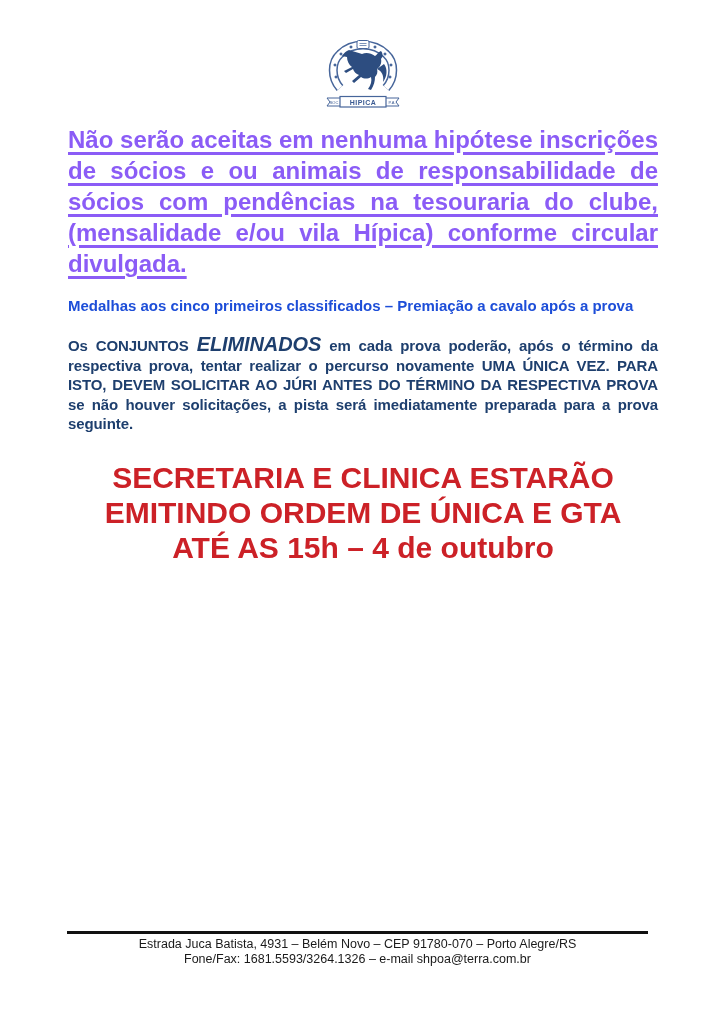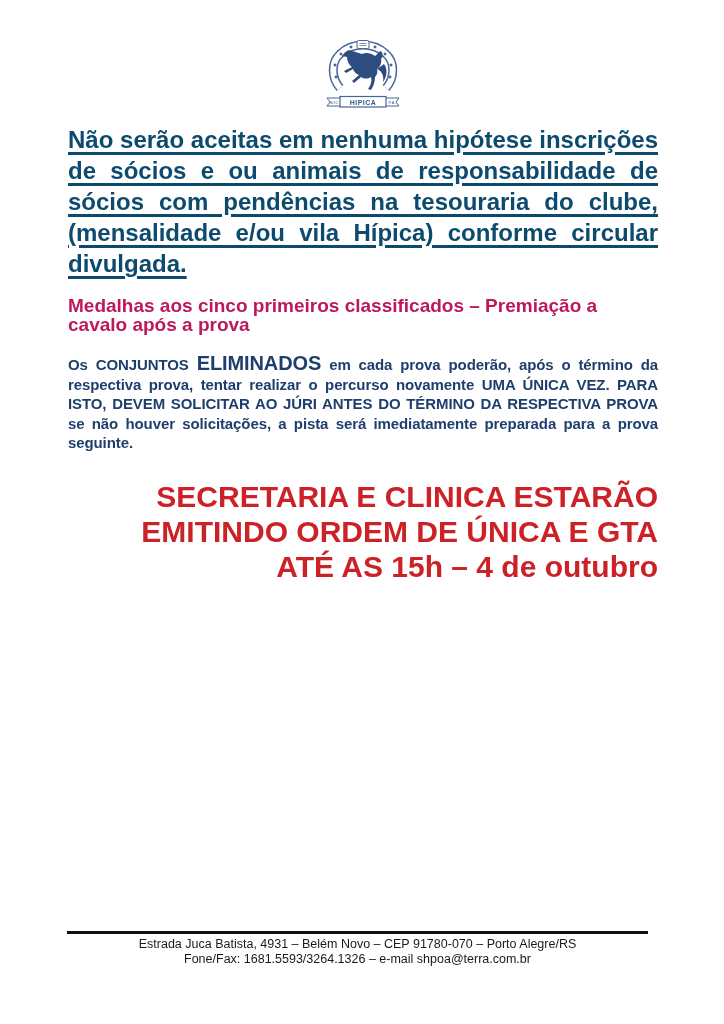--- a/index.html
+++ b/index.html
@@ -9,46 +9,46 @@
     margin:0 auto;
     background:#ffffff;
     font-family:"Liberation Sans",sans-serif;
     overflow:hidden;
   }
   .content{padding:0 66px 0 68px;}
   .logo-wrap{width:80px;margin:40px auto 0;}
   .notice{
     margin:10px 0 17px;
     font-size:24px;line-height:31px;font-weight:bold;
-    color:#0c4a6e;
+    color:#8b5cf6;
     text-align:justify;
     text-decoration:underline;
     text-decoration-thickness:3px;
     text-underline-offset:4px;
   }
   .medals{
     margin:17px 0 0;
-    font-size:19px;line-height:19px;font-weight:bold;
-    color:#be185d;
+    font-size:15px;line-height:19px;font-weight:bold;
+    color:#1d4ed8;
   }
   .rules{
     margin:20px 0 0;
     font-size:15px;line-height:19.5px;font-weight:bold;
     color:#1e3f6e;
     text-align:justify;
     letter-spacing:-0.1px;
   }
-  .rules .elim{font-size:20px;}
+  .rules .elim{font-size:20px;font-style:italic;}
   .rules .u{
     text-decoration-thickness:2px;
     text-underline-offset:2px;
   }
   .announcement{
     margin:26px 0 0;
-    text-align:right;
+    text-align:center;
     color:#cc2127;font-weight:bold;
     font-size:30px;line-height:35px;
   }
   .footer{
     position:absolute;left:67px;right:76px;top:931px;
     text-align:center;color:#1a1a1a;
     font-size:12.5px;line-height:15px;
   }
   .footer .rule{border-top:3px solid #111111;margin-bottom:3px;}
   svg text{font-family:"Liberation Sans",sans-serif;}

